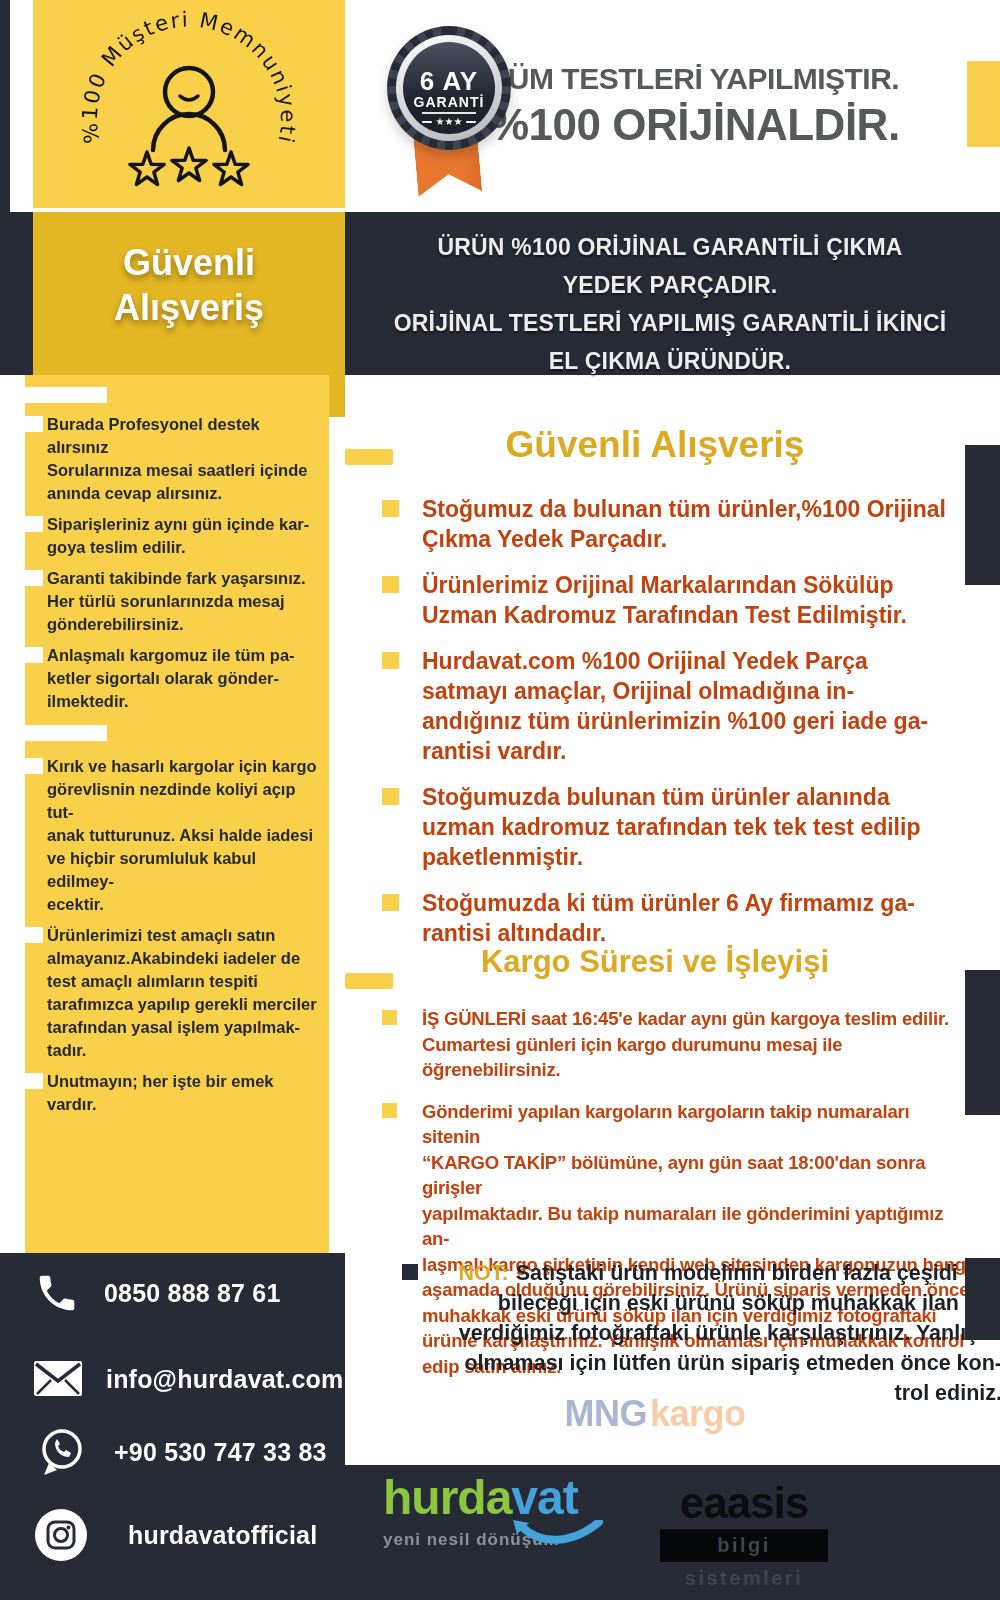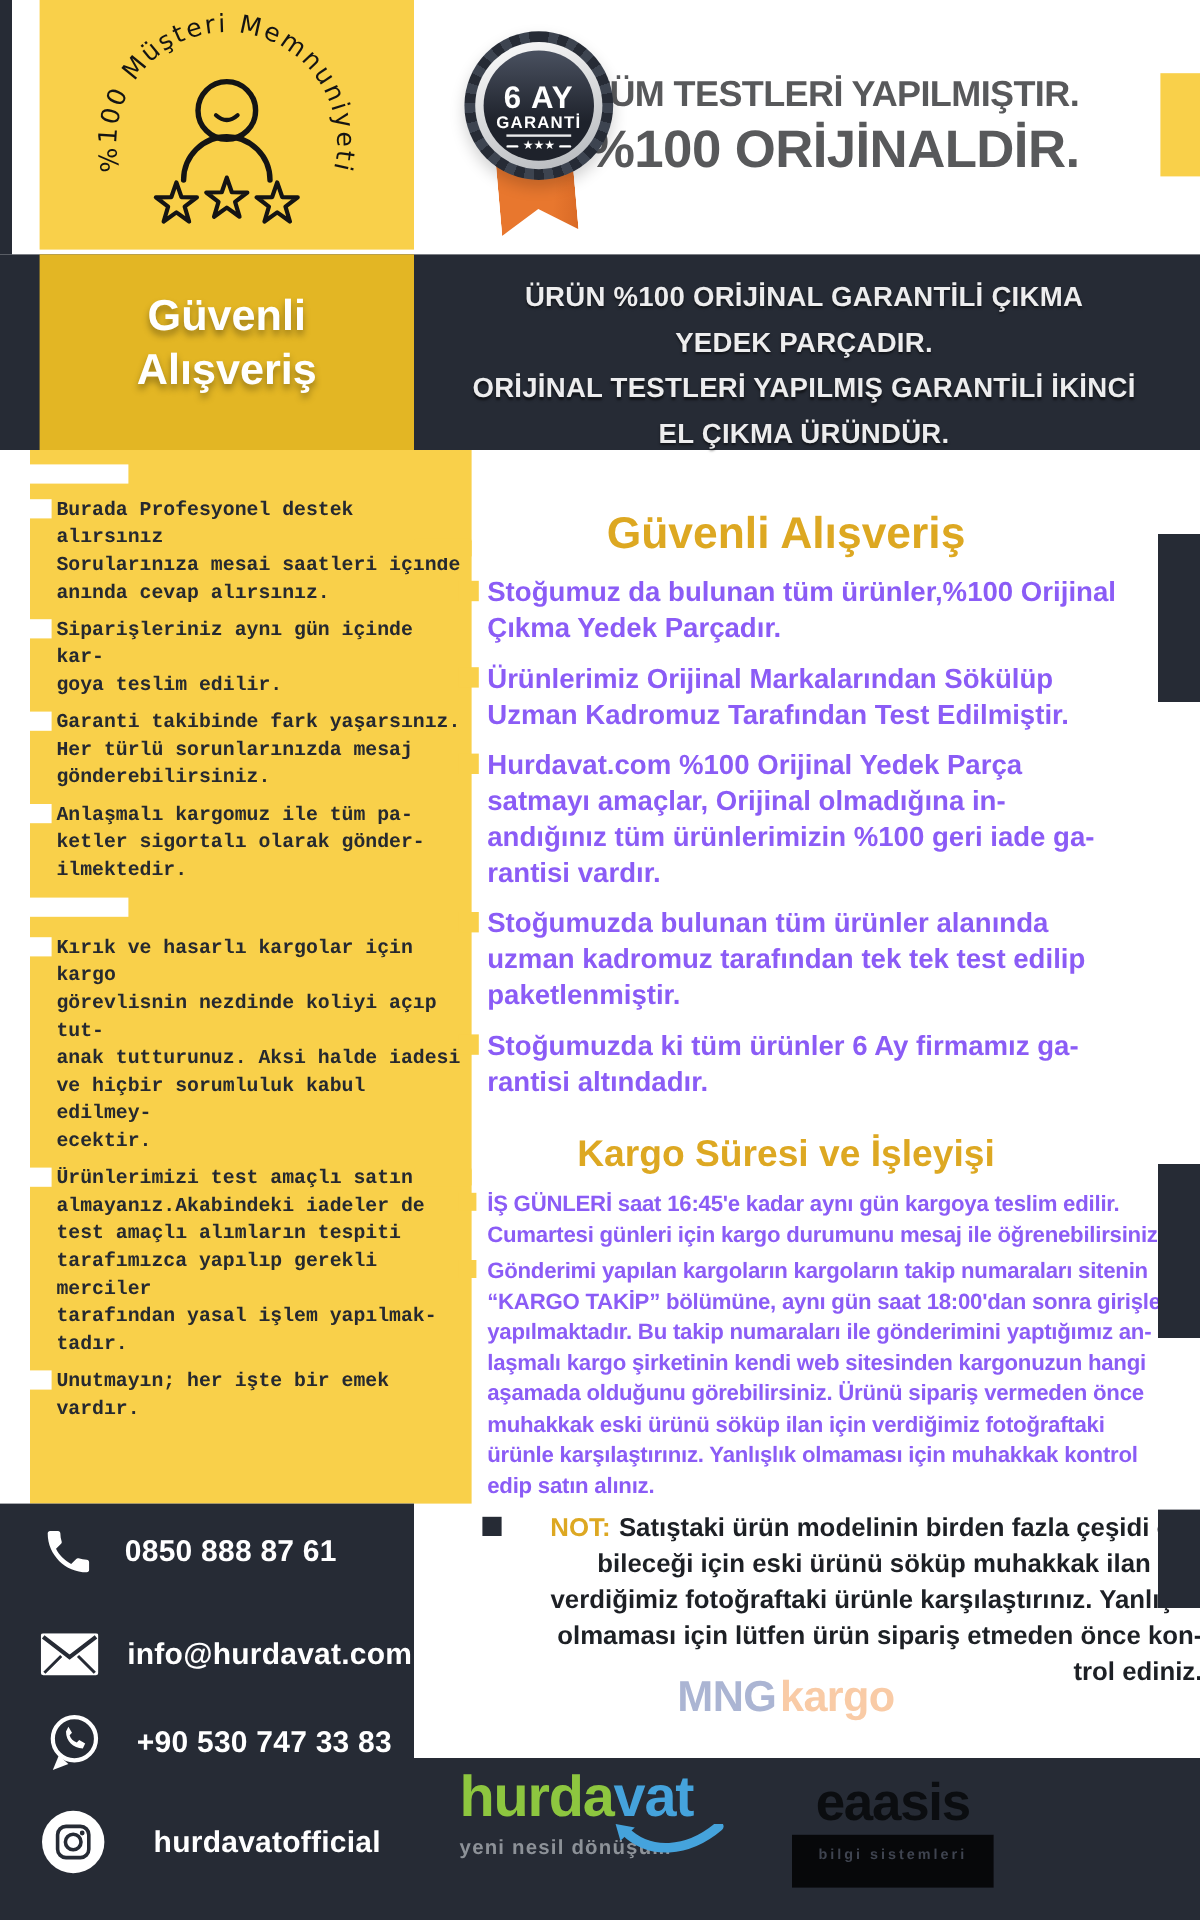--- a/index.html
+++ b/index.html
@@ -37,40 +37,40 @@
   
   .banner{left:0;top:212px;width:1000px;height:163px;background:var(--navy);}
   .banner-text{left:345px;top:228px;width:650px;text-align:center;color:#ededee;
     font-size:23px;font-weight:800;line-height:38px;letter-spacing:.2px;
     text-shadow:0 2px 2px rgba(0,0,0,.55);}
   .mustard{left:33px;top:212px;width:312px;height:205px;background:var(--mustard);}
   .mustard .ttl{margin:0;padding-top:28px;text-align:center;color:#fff;font-size:36px;
     font-weight:800;line-height:45px;text-shadow:0 4px 6px rgba(0,0,0,.35);}
 
   
-  .sidebar{left:25px;top:375px;width:368px;height:878px;background:var(--yellow);
-    box-sizing:border-box;padding:12px 8px 0 22px;font-family:Liberation Mono, monospace;}
+  .sidebar{left:25px;top:375px;width:304px;height:878px;background:var(--yellow);
+    box-sizing:border-box;padding:12px 8px 0 22px;}
   .side-bar-deco{width:82px;height:16px;background:#fff;margin-left:-22px;}
   .bar1{margin-bottom:10px;}
   .bar2{margin:12px 0 14px -22px;}
   .side-item{position:relative;margin-bottom:8px;}
   .side-item p{margin:0;font-size:16.5px;line-height:23px;font-weight:bold;color:#26292f;}
   .side-bullet{position:absolute;left:-22px;top:3px;width:18px;height:16px;background:#fff;}
 
   
   .dash{width:48px;height:16px;background:var(--yellow);border-radius:2px;}
   .dash1{left:345px;top:449px;}
   .dash2{left:345px;top:973px;}
   .sec-title{left:345px;width:620px;text-align:center;color:var(--gold);font-weight:800;margin:0;}
   .t1{top:424px;font-size:37px;}
   .t2{top:944px;font-size:31px;}
   ul.blist{list-style:none;margin:0;padding:0;}
   .blist li{position:relative;padding-left:24px;}
   .sq{position:absolute;left:0;background:var(--yellow);}
-  .blist p{margin:0;font-weight:bold;color:#8b5cf6;}
+  .blist p{margin:16px;font-weight:bold;color:#c2410c;}
   .bullets1{left:382px;top:478px;width:580px;}
   .bullets1 li{margin-bottom:12px;}
   .bullets1 .sq{top:6px;width:17px;height:17px;}
   .bullets1 p{font-size:23px;line-height:30px;}
   .bullets2{left:382px;top:990px;width:605px;}
   .bullets2 li{margin-bottom:5px;}
   .bullets2 .sq{top:4px;width:15px;height:15px;}
   .bullets2 p{font-size:18.5px;line-height:25.5px;letter-spacing:-.2px;}
 
   .note{left:402px;top:1258px;width:600px;padding-left:24px;box-sizing:border-box;text-align:right;}
@@ -98,22 +98,22 @@
   .cr4{top:1503px;height:64px;gap:40px;}
 
   .hurdavat{left:383px;top:1472px;width:260px;}
   .hv-name{font-size:48px;font-weight:800;letter-spacing:-1px;line-height:52px;margin:0;}
   .hv-green{color:var(--green);}
   .hv-blue{color:var(--blue);}
   .hv-tag{margin:6px 0 0 0;font-size:17px;font-weight:bold;color:#8d9298;letter-spacing:1px;}
   .hv-swoosh{position:absolute;left:128px;top:48px;}
   .eaasis{left:660px;top:1480px;width:168px;text-align:center;}
   .ea-name{margin:0;font-size:44px;font-weight:800;letter-spacing:-1px;line-height:46px;color:var(--black);}
-  .ea-box{margin-top:3px;background:#07080a;height:44px;line-height:33px;
-    color:var(--boxgray);font-size:12px;font-weight:bold;letter-spacing:2.5px;}
+  .ea-box{margin-top:3px;background:#07080a;height:33px;line-height:33px;
+    color:var(--boxgray);font-size:20px;font-weight:bold;letter-spacing:2.5px;}
 </style>
 </head>
 <body>
 
 <div id="canvas">
 
   <div class="abs strip-topleft"></div>
   <div class="abs block-topyellow">
     <svg width="312" height="208" viewBox="0 0 312 208">
       <defs>

